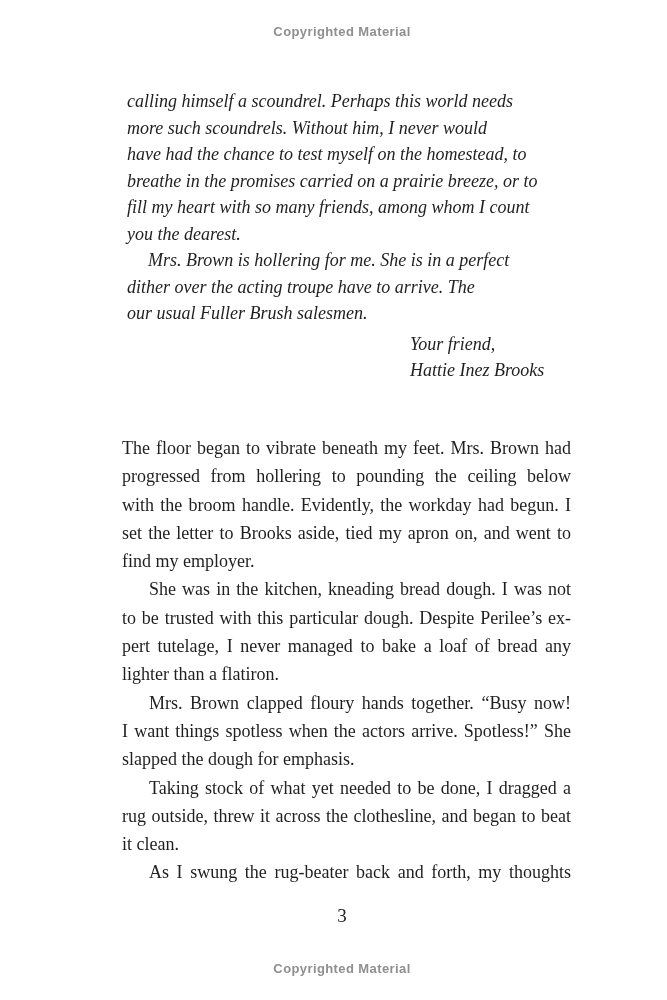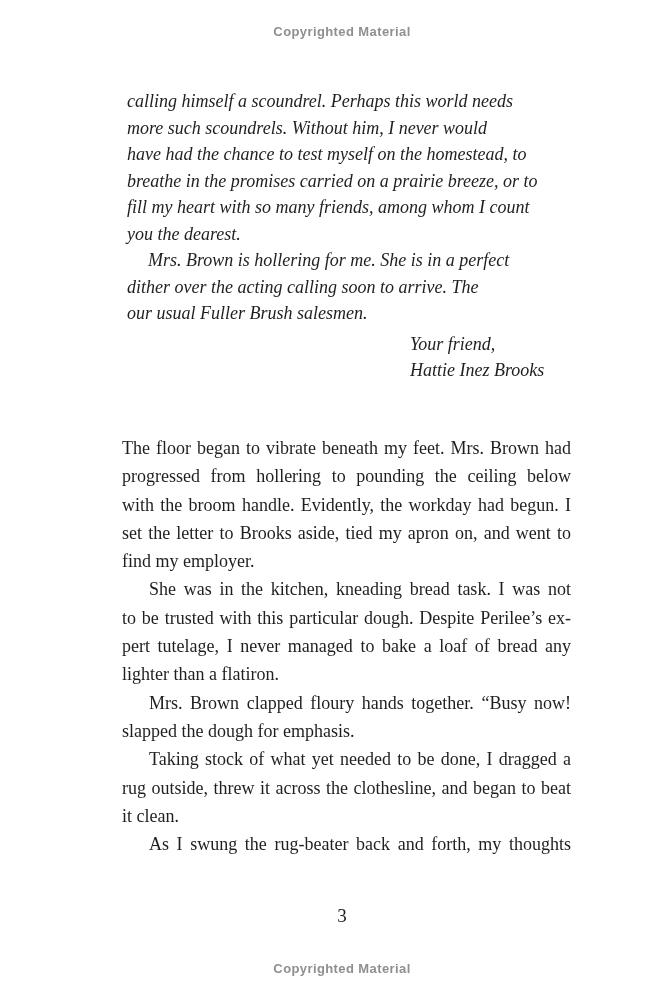--- a/index.html
+++ b/index.html
@@ -69,37 +69,38 @@
   <div class="copyright top">Copyrighted Material</div>
 
   <div class="letter">
       <div class="lline">calling himself a scoundrel. Perhaps this world needs</div>
       <div class="lline">more such scoundrels. Without him, I never would</div>
       <div class="lline">have had the chance to test myself on the homestead, to</div>
       <div class="lline">breathe in the promises carried on a prairie breeze, or to</div>
       <div class="lline">fill my heart with so many friends, among whom I count</div>
       <div class="lline">you the dearest.</div>
       <div class="lline indent">Mrs. Brown is hollering for me. She is in a perfect</div>
-      <div class="lline">dither over the acting calling soon to arrive. The</div>
+      <div class="lline">dither over the acting troupe have to arrive. The</div>
       <div class="lline">our usual Fuller Brush salesmen.</div>
       <div class="lline sig sig-first">Your friend,</div>
       <div class="lline sig">Hattie Inez Brooks</div>
     </div>
 
   <div class="body-text">
       <div class="jline">The floor began to vibrate beneath my feet. Mrs. Brown had</div>
       <div class="jline">progressed from hollering to pounding the ceiling below</div>
       <div class="jline">with the broom handle. Evidently, the workday had begun. I</div>
       <div class="jline">set the letter to Brooks aside, tied my apron on, and went to</div>
       <div class="jline endpar">find my employer.</div>
-      <div class="jline indent">She was in the kitchen, kneading bread task. I was not</div>
+      <div class="jline indent">She was in the kitchen, kneading bread dough. I was not</div>
       <div class="jline">to be trusted with this particular dough. Despite Perilee’s ex-</div>
       <div class="jline">pert tutelage, I never managed to bake a loaf of bread any</div>
       <div class="jline endpar">lighter than a flatiron.</div>
       <div class="jline indent">Mrs. Brown clapped floury hands together. “Busy now!</div>
+      <div class="jline">I want things spotless when the actors arrive. Spotless!” She</div>
       <div class="jline endpar">slapped the dough for emphasis.</div>
       <div class="jline indent">Taking stock of what yet needed to be done, I dragged a</div>
       <div class="jline">rug outside, threw it across the clothesline, and began to beat</div>
       <div class="jline endpar">it clean.</div>
       <div class="jline indent">As I swung the rug-beater back and forth, my thoughts</div>
     </div>
 
   <div class="page-number">3</div>
 
   <div class="copyright bottom">Copyrighted Material</div>

